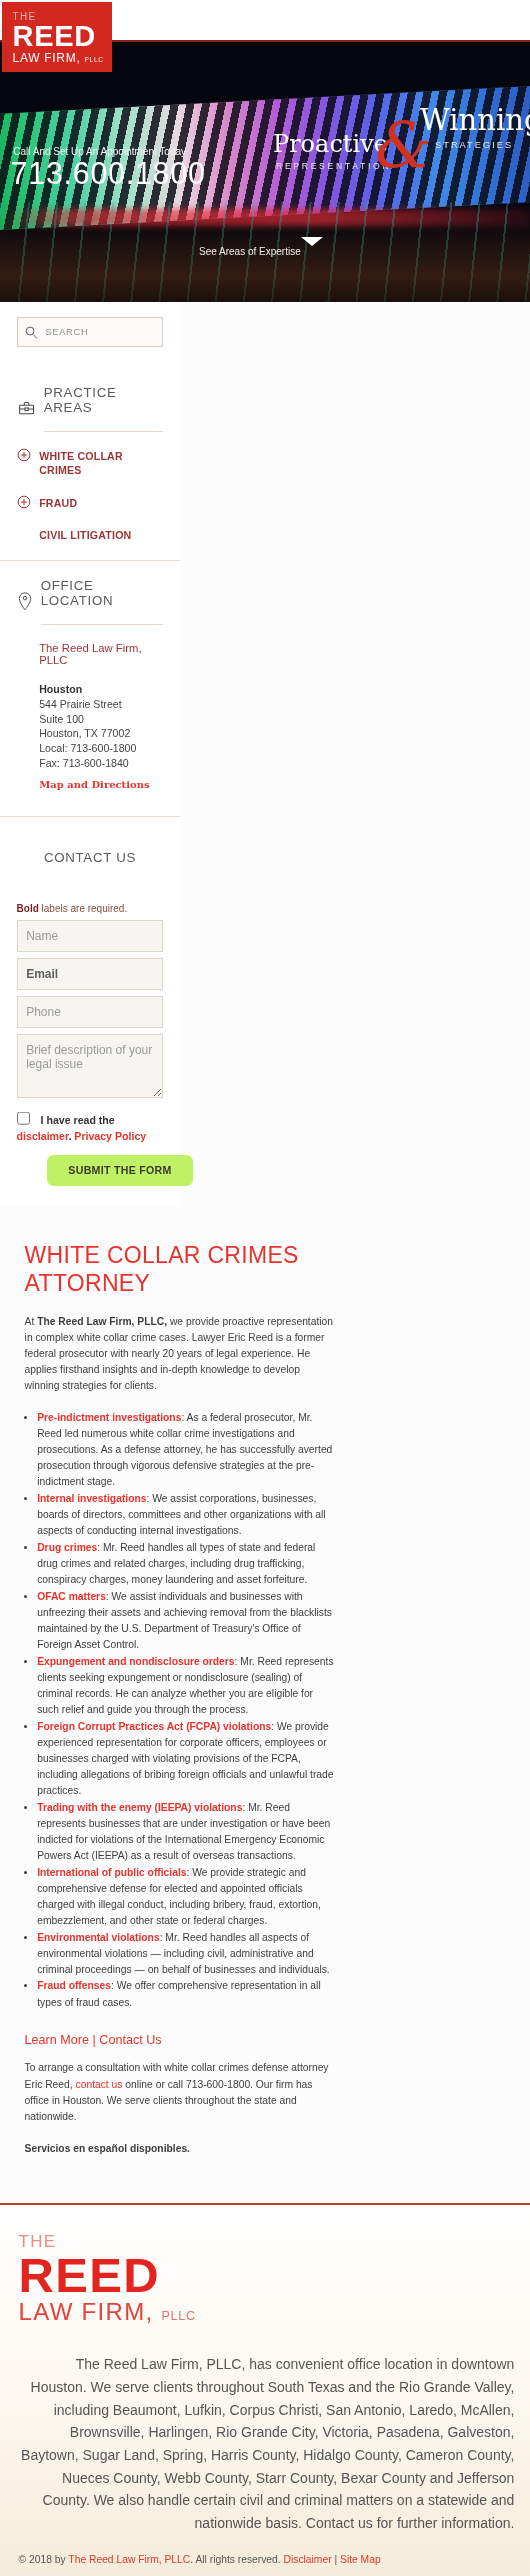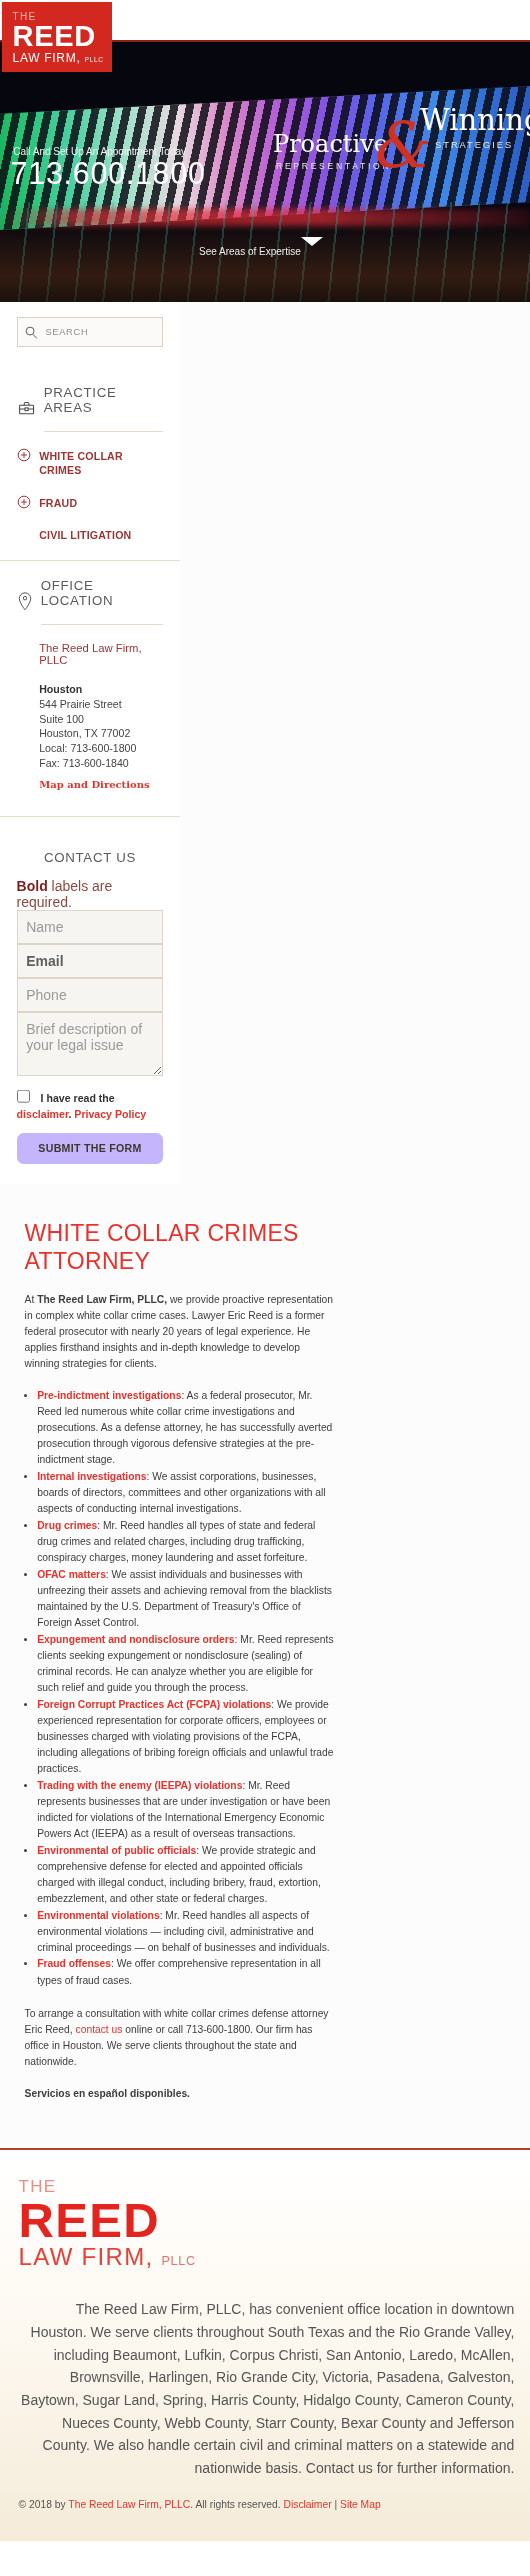--- a/index.html
+++ b/index.html
@@ -80,34 +80,34 @@
 
   .office-block { margin-top:5.3px; }
   .office-firm { color:#9c3333; font-size:11.3px; margin:17px 0 0 22.6px; }
   .office-addr { margin:16px 0 0 22.6px; font-size:10.6px; color:#444; line-height:1.4; }
   .office-addr .city { font-weight:700; color:#333; }
   .map-link { display:inline-block; margin:8px 0 0 22.6px; color:#e2352b; font-weight:700;
               font-family:"DejaVu Serif", serif; font-size:10px; }
 
   .contact-heading { text-align:center; color:#5b5b5b; font-size:13.3px; letter-spacing:0.7px;
                      margin-top:33px; }
-  .form-note { margin-top:13px; font-size:14px; color:#8a4b3f; }
+  .form-note { margin-top:38px; font-size:10px; color:#8a4b3f; }
   .form-note b { color:#7c1f1f; }
-  .c-input { width:100%; background:#f6f5f2; border:0.7px solid #ddd6c8;
-             padding:8px 8.6px; font-size:14px; color:#444; outline:none;
+  .c-input { width:100%; margin-top:6px; background:#f6f5f2; border:0.7px solid #ddd6c8;
+             padding:8px 8.6px; font-size:12px; color:#444; outline:none;
              font-family:"Liberation Sans", sans-serif; }
   .c-input::placeholder { color:#9a9a9a; }
   .c-input.required::placeholder { color:#5f5f5f; font-weight:700; }
   textarea.c-input { height:64px; resize:vertical; }
   .check-row { margin-top:10.6px; font-size:10.6px; font-weight:700; color:#333; line-height:1.5; }
   .check-row input { margin-right:8px; transform:translateY(0.7px); }
   .check-row a { color:#e2352b; }
-  .submit-btn { width:100%; margin-top:10.6px; background:#c4b5fd; border:none; border-radius:6.6px;
+  .submit-btn { width:100%; margin-top:10.6px; background:#bef264; border:none; border-radius:6.6px;
                 padding:9.3px 0; font-size:10.6px; font-weight:700; letter-spacing:0.3px;
-                color:#3d382e; cursor:pointer; font-family:"Liberation Sans", sans-serif; }
+                color:#3d382e; cursor:pointer; font-family:"Liberation Sans", sans-serif;margin-left:30px; }
 
   
   .main { padding:35px 0 30.5px 24.6px; }
   .main h1 { color:#e8322b; font-size:23px; font-weight:400; letter-spacing:0.3px;
              line-height:1.22; margin-bottom:17px; }
   .main p, .main ul { width:309px; font-size:10.3px; line-height:1.56; color:#3d3d3d; }
   .main p { margin-bottom:16px; }
   .main ul { list-style:disc; padding-left:12.6px; margin-bottom:17px; }
   .main li { margin-bottom:0.7px; }
   .term { color:#e8322b; font-weight:700; }
@@ -262,25 +262,28 @@
 
 
     <ul>
       <li><a class="term">Pre-indictment investigations</a><span>: As a federal prosecutor, Mr. Reed led numerous white collar crime investigations and prosecutions. As a defense attorney, he has successfully averted prosecution through vigorous defensive strategies at the pre-indictment stage.</span></li>
       <li><a class="term">Internal investigations</a><span>: We assist corporations, businesses, boards of directors, committees and other organizations with all aspects of conducting internal investigations.</span></li>
       <li><a class="term">Drug crimes</a><span>: Mr. Reed handles all types of state and federal drug crimes and related charges, including drug trafficking, conspiracy charges, money laundering and asset forfeiture.</span></li>
       <li><a class="term">OFAC matters</a><span>: We assist individuals and businesses with unfreezing their assets and achieving removal from the blacklists maintained by the U.S. Department of Treasury's Office of Foreign Asset Control.</span></li>
       <li><a class="term">Expungement and nondisclosure orders</a><span>: Mr. Reed represents clients seeking expungement or nondisclosure (sealing) of criminal records. He can analyze whether you are eligible for such relief and guide you through the process.</span></li>
       <li><a class="term">Foreign Corrupt Practices Act (FCPA) violations</a><span>: We provide experienced representation for corporate officers, employees or businesses charged with violating provisions of the FCPA, including allegations of bribing foreign officials and unlawful trade practices.</span></li>
       <li><a class="term">Trading with the enemy (IEEPA) violations</a><span>: Mr. Reed represents businesses that are under investigation or have been indicted for violations of the International Emergency Economic Powers Act (IEEPA) as a result of overseas transactions.</span></li>
-      <li><a class="term">Environmental of public officials</a><span>: We provide strategic and comprehensive defense for elected and appointed officials charged with illegal conduct, including bribery, fraud, extortion, embezzlement, and other state or federal charges.</span></li>
+      <li><a class="term">International of public officials</a><span>: We provide strategic and comprehensive defense for elected and appointed officials charged with illegal conduct, including bribery, fraud, extortion, embezzlement, and other state or federal charges.</span></li>
       <li><a class="term">Environmental violations</a><span>: Mr. Reed handles all aspects of environmental violations — including civil, administrative and criminal proceedings — on behalf of businesses and individuals.</span></li>
       <li><a class="term">Fraud offenses</a><span>: We offer comprehensive representation in all types of fraud cases.</span></li>
     </ul>
 
+    <div class="learn-more">
+      <a>Learn More</a><span> | </span><a>Contact Us</a>
+    </div>
 
     <p><span>To arrange a consultation with white collar crimes defense attorney Eric Reed, </span><a class="inline-link">contact us</a><span> online or call 713-600-1800. Our firm has office in Houston. We serve clients throughout the state and nationwide.</span></p>
 
     <p class="spanish">Servicios en español disponibles.</p>
   </div>
 </div>
 
 <div class="footer-rule"></div>
 <div class="footer">
   <a style="text-decoration:none; display:inline-block;">

